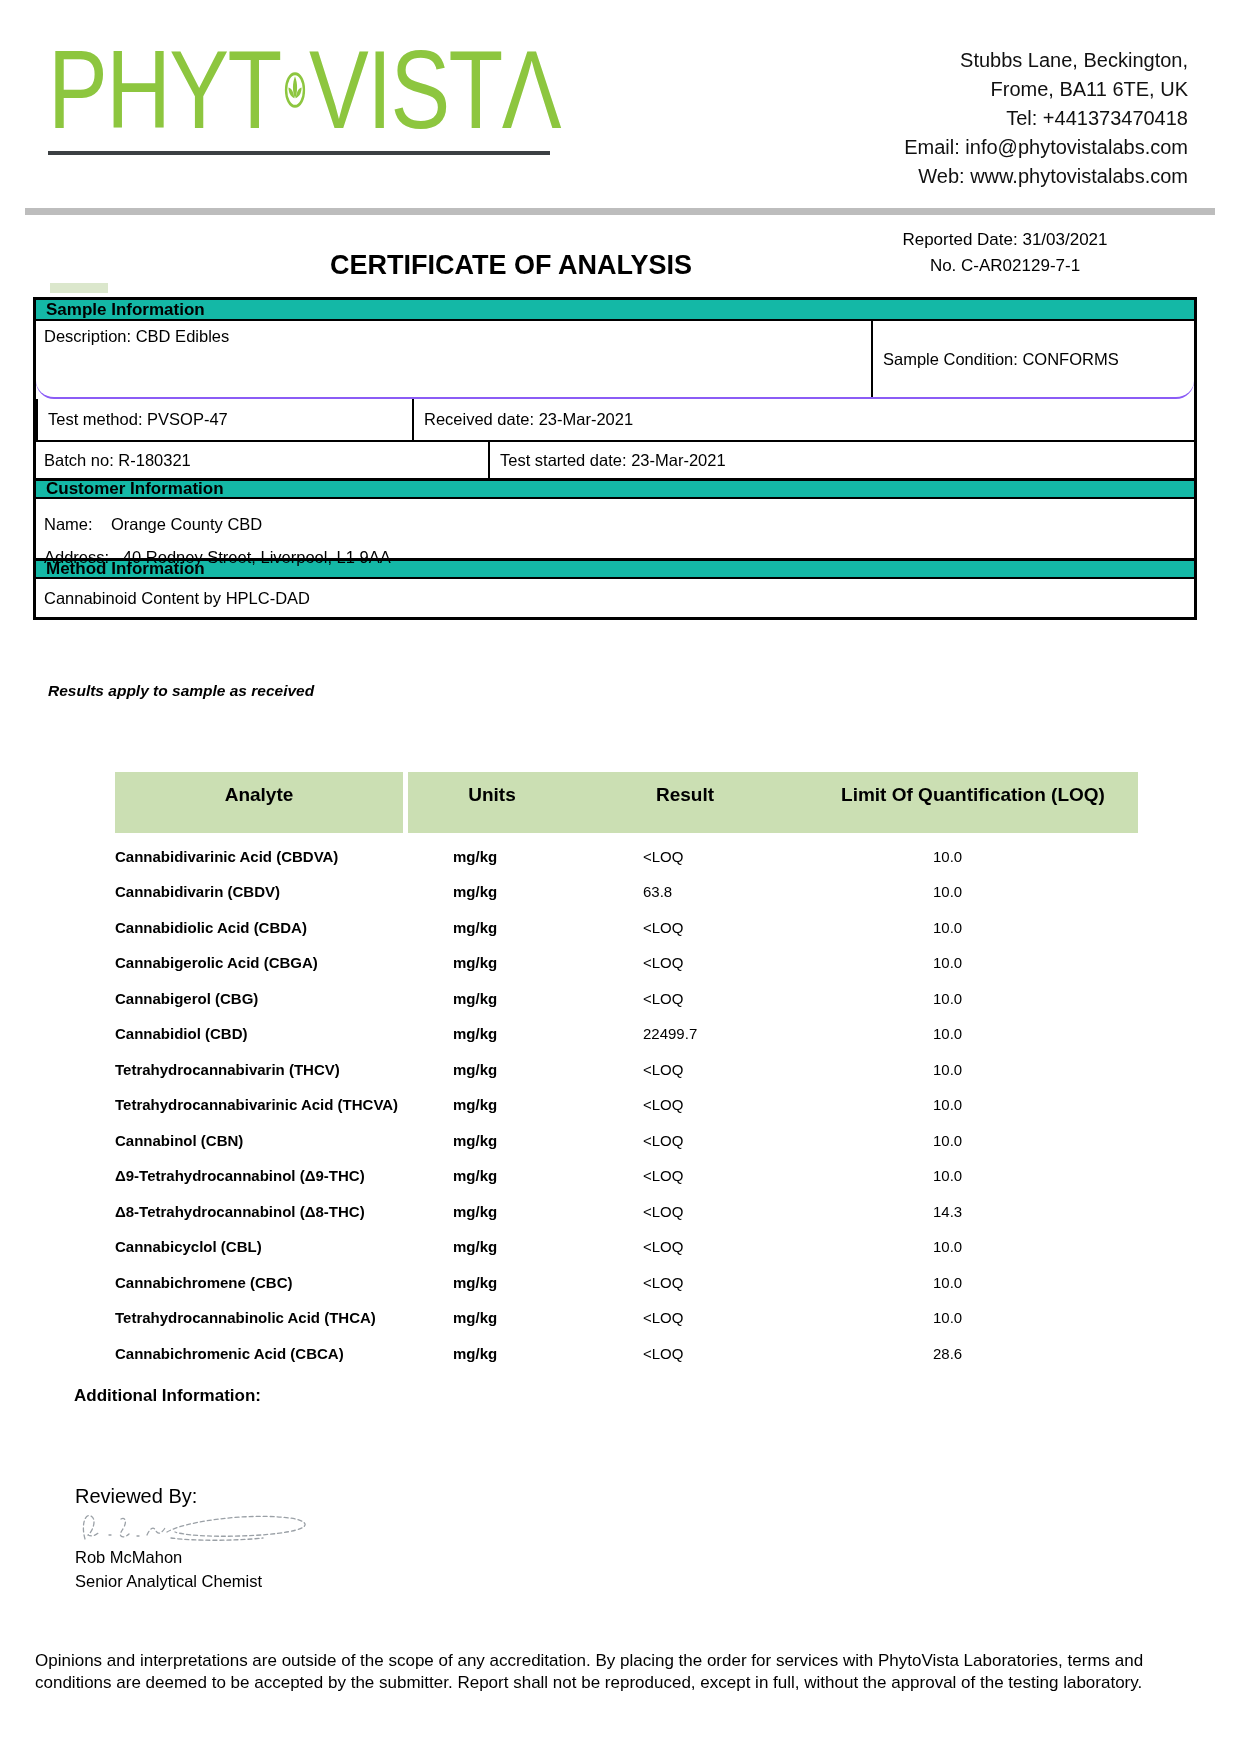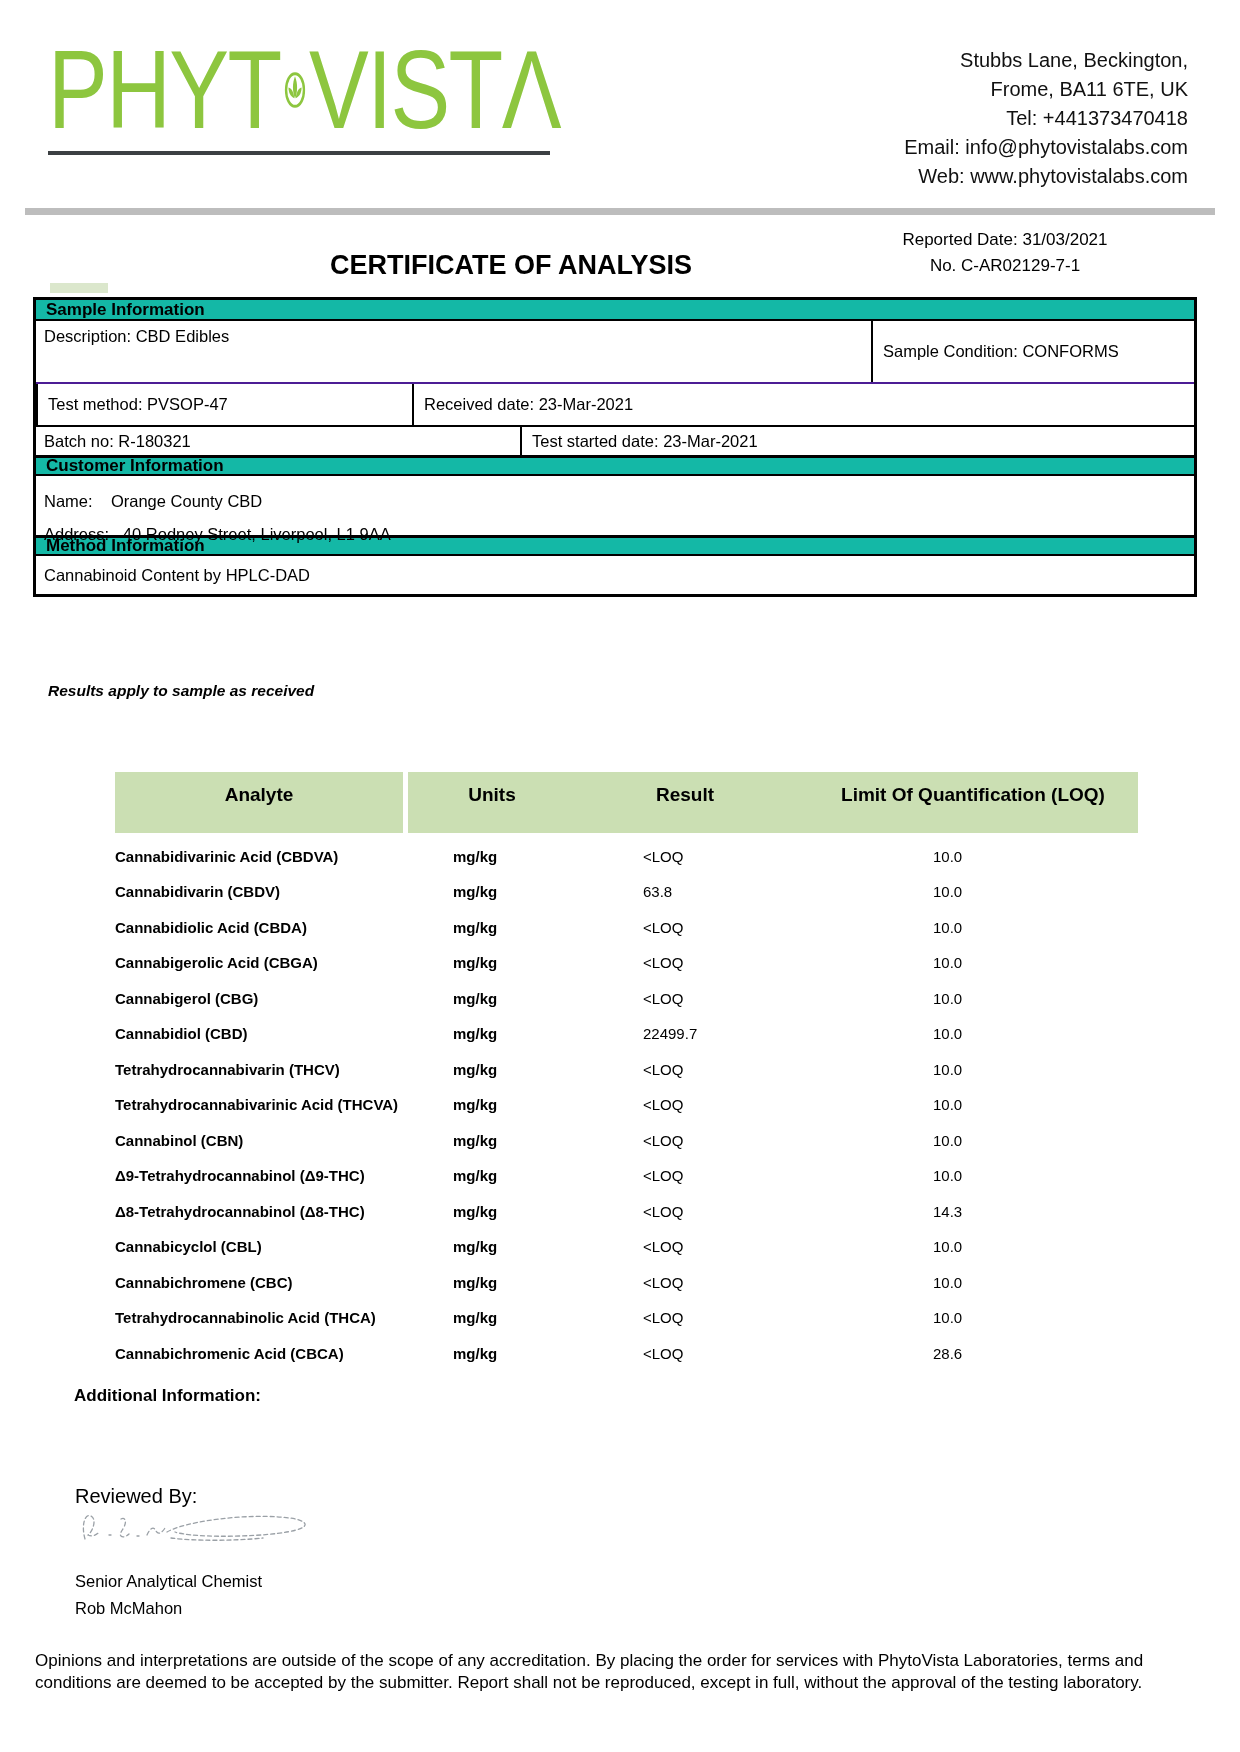--- a/index.html
+++ b/index.html
@@ -31,25 +31,25 @@
     font-size:17px;line-height:26px;}
   .cert-title{position:absolute;left:330px;top:250px;font-size:27px;font-weight:700;line-height:30px;}
   .green-artifact{position:absolute;left:50px;top:283px;width:58px;height:10px;background:#dbe7cc;}
   
   .info-wrap{position:absolute;left:33px;top:297px;width:1158px;border:3px solid #000;
     font-size:16.5px;}
   .sec-bar{height:21px;background:#14b8a6;border-bottom:2px solid #000;
     font-weight:700;font-size:17px;display:flex;align-items:center;padding-left:10px;box-sizing:border-box;}
   .sec-bar.b2{height:18px;}
   .row{display:flex;box-sizing:border-box;}
-  .row-desc{height:63px;border-bottom:2px solid #4c1d95;}
+  .row-desc{height:78px;border-bottom:2px solid #8b5cf6;border-radius:18px;}
   .cell-desc{width:835px;padding:6px 8px;box-sizing:border-box;}
   .cell-cond{flex:1;border-left:2px solid #000;display:flex;align-items:center;padding-left:10px;box-sizing:border-box;}
   .row-3{height:43px;border-bottom:2px solid #000;}
-  .row-3.last{height:31px;border-bottom:3px solid #000;gap:32px;}
+  .row-3.last{height:39px;border-bottom:3px solid #000;}
   .cell-a{width:452px;display:flex;align-items:center;padding-left:8px;box-sizing:border-box;}
   .cell-b{width:376px;border-left:2px solid #000;display:flex;align-items:center;padding-left:10px;box-sizing:border-box;}
   .cell-c{flex:1;border-left:2px solid #000;display:flex;align-items:center;padding-left:10px;box-sizing:border-box;}
   .row-cust{height:62px;border-bottom:3px solid #000;display:block;padding:16px 8px;box-sizing:border-box;}
   .row-cust .line2{margin-top:14px;}
   .pre{white-space:pre;}
   .row-method{height:38px;display:flex;align-items:center;padding-left:8px;box-sizing:border-box;}
   
   .results-note{position:absolute;left:48px;top:682px;font-size:15.5px;font-weight:700;font-style:italic;}
   
@@ -61,21 +61,21 @@
   .trow{position:relative;height:35.5px;}
   .trow span{position:absolute;top:50%;transform:translateY(-50%);white-space:nowrap;font-size:15px;}
   .c-analyte{left:0;font-weight:700;}
   .c-units{left:338px;font-weight:700;}
   .c-result{left:522px;margin-left:6px;}
   .c-loq{left:818px;}
   
   .addl-info{position:absolute;left:74px;top:1386px;font-size:17px;font-weight:700;}
   .reviewed-by{position:absolute;left:75px;top:1485px;font-size:20px;}
   .sig{position:absolute;left:75px;top:1505px;}
-  .reviewer-name{position:absolute;left:75px;top:1599px;font-size:16.5px;}
+  .reviewer-name{position:absolute;left:75px;top:1548px;font-size:16.5px;}
   .reviewer-title{position:absolute;left:75px;top:1572px;font-size:16.5px;}
   .footer-text{position:absolute;left:35px;top:1650px;width:1178px;font-size:17px;line-height:21.5px;}
 </style>
 </head>
 <body>
 
 <div class="page">
 
   <div class="logo-block">
     <div class="logo-word">

